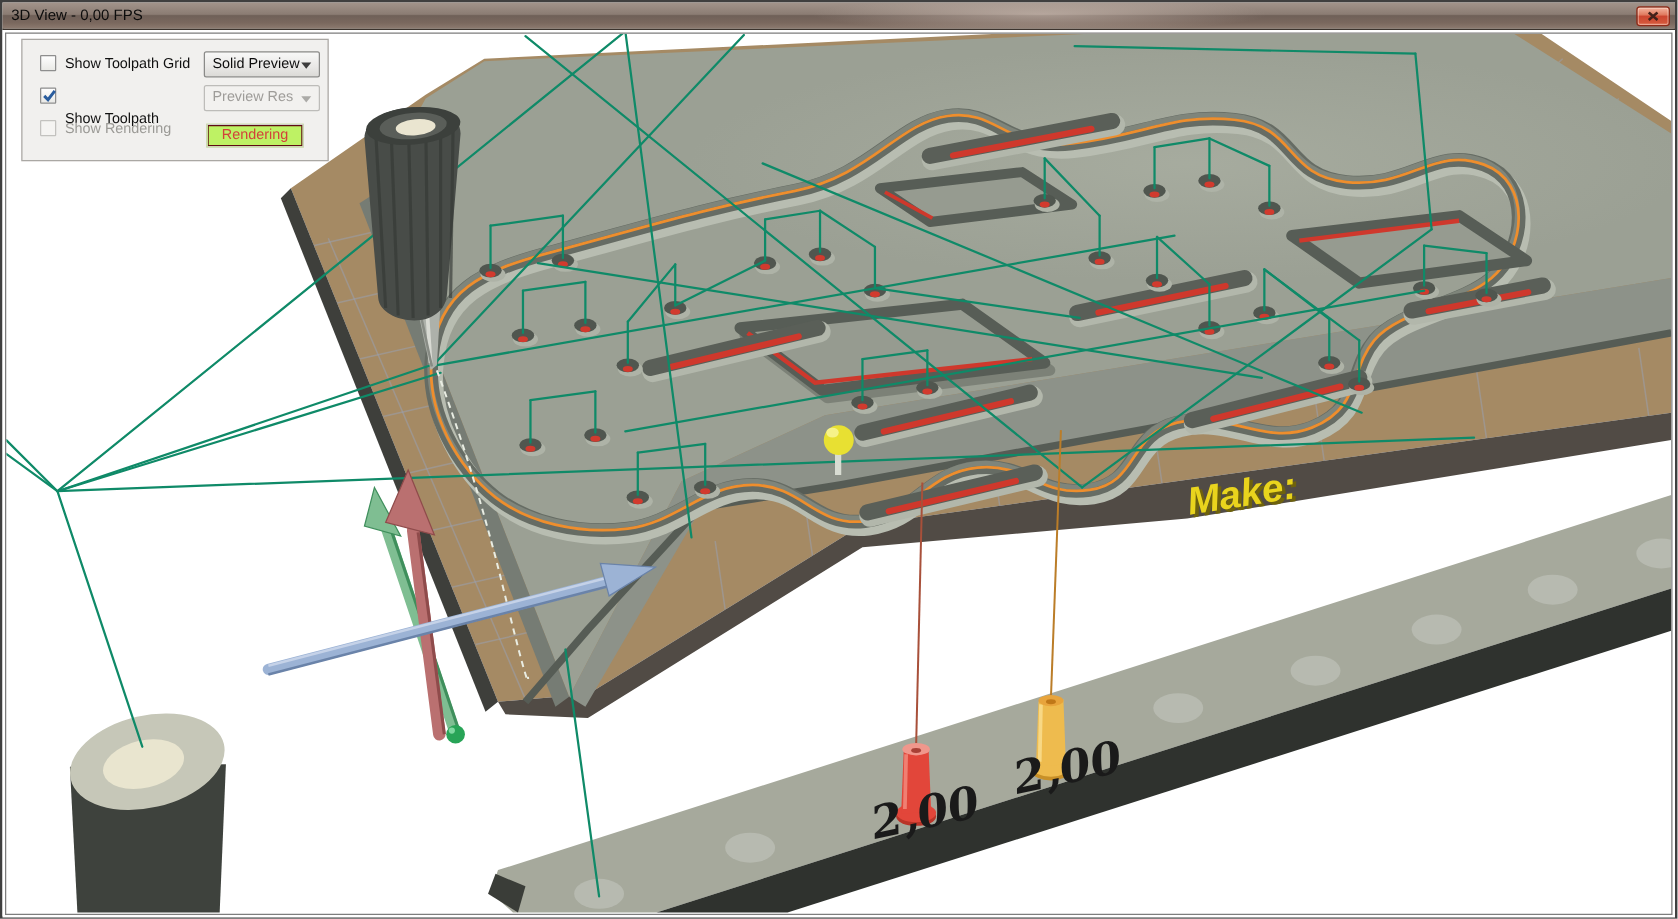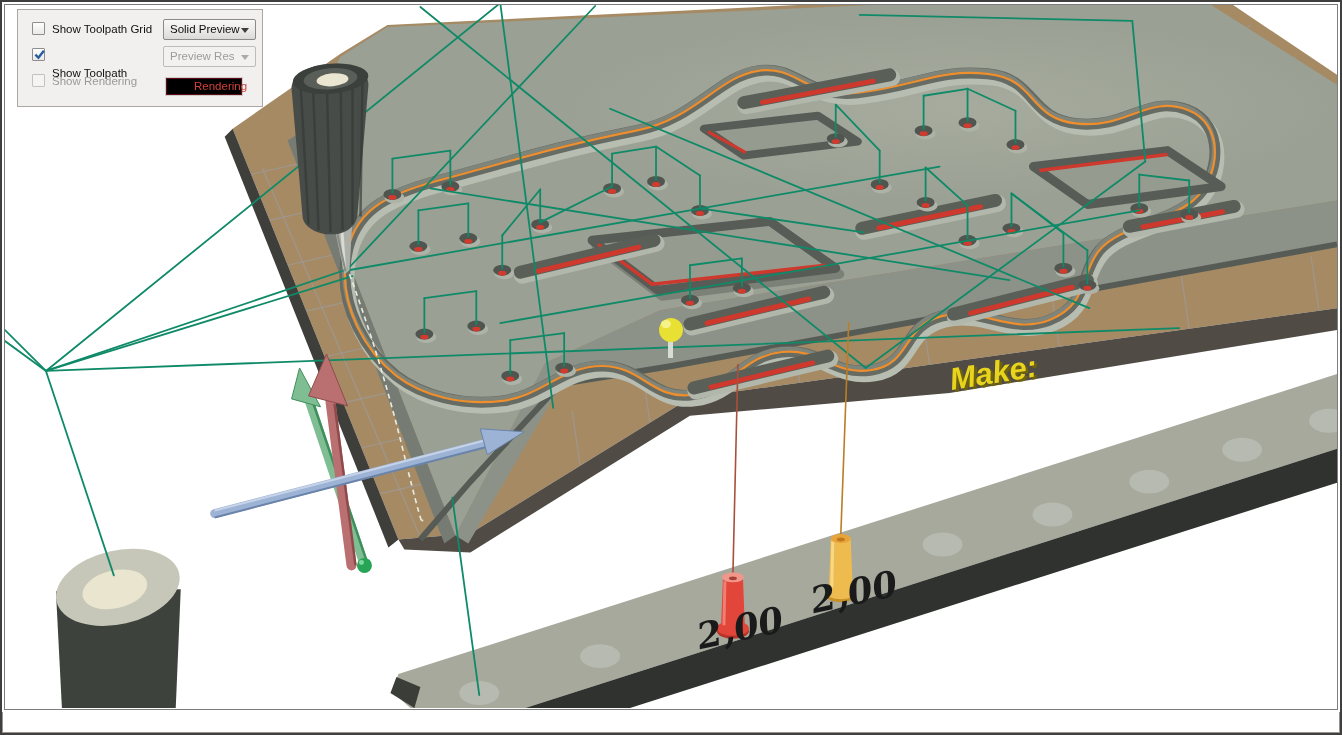--- a/index.html
+++ b/index.html
@@ -29,27 +29,35 @@
   .cb-label { position:absolute; font-size:11.5px; color:#101010; line-height:14px; white-space:nowrap; }
   .cb-label.disabled { color:#9b9a96; }
   .dd { position:absolute; left:145px; width:93px; height:21px; border:1px solid #8a8a88; border-radius:2px;
         background:linear-gradient(180deg,#f8f8f7,#e9e8e6 60%,#dbdad7); font-size:11.5px; color:#0d0d0d;
         line-height:19px; padding-left:6px; }
   .dd.disabled { border-color:#bdbcb9; color:#9e9c99; background:#f2f1ef; }
   .dd-arrow { position:absolute; right:6px; top:8px; width:0; height:0;
         border-left:4px solid transparent; border-right:4px solid transparent; border-top:5px solid #3d3d3d; }
   .dd.disabled .dd-arrow { border-top-color:#abaaa7; }
   .render-btn { position:absolute; left:147px; top:67px; width:78px; height:19px;
-        background:#000000; border:1px solid #cfcdc9; box-shadow: inset 0 0 0 1px #5f0d14;
-        color:#d2423a; font-size:11.5px; text-align:left; line-height:17px;padding-left:28px; }
+        background:#bef264; border:1px solid #cfcdc9; box-shadow: inset 0 0 0 1px #5f0d14;
+        color:#d2423a; font-size:11.5px; text-align:center; line-height:17px; }
 </style>
 </head>
 <body>
 
 <div class="win">
+  <div class="titlebar">
+    <div class="title-text">3D View - 0,00 FPS</div>
+    <div class="close-btn">
+      <svg width="9" height="8" viewBox="0 0 9 8">
+        <path d="M1,1 L8,7 M8,1 L1,7" stroke="#44211a" stroke-width="2" fill="none"></path>
+      </svg>
+    </div>
+  </div>
   <div class="content">
     <div class="viewport">
 
       <svg class="scene-svg" viewBox="4 26 1334 706" preserveAspectRatio="none">
         <defs>
           <path id="pp" d="M345,285 C350,232 386,216 438,202 C520,180 556,168 636,152 C696,140 718,98 758,92
             C798,86 806,120 858,114 C918,107 938,90 988,95 C1038,100 1028,140 1078,145 C1128,150 1148,116 1188,131
             C1226,145 1222,198 1194,222 C1168,244 1120,248 1100,272 C1080,296 1090,326 1050,342 C1012,357 982,328 942,338
             C902,348 912,386 872,392 C832,398 822,370 782,374 C742,378 732,412 692,417 C652,422 642,388 602,388
             C562,388 542,418 502,423 C462,428 422,418 396,398 C366,374 340,330 345,285 Z"></path>

